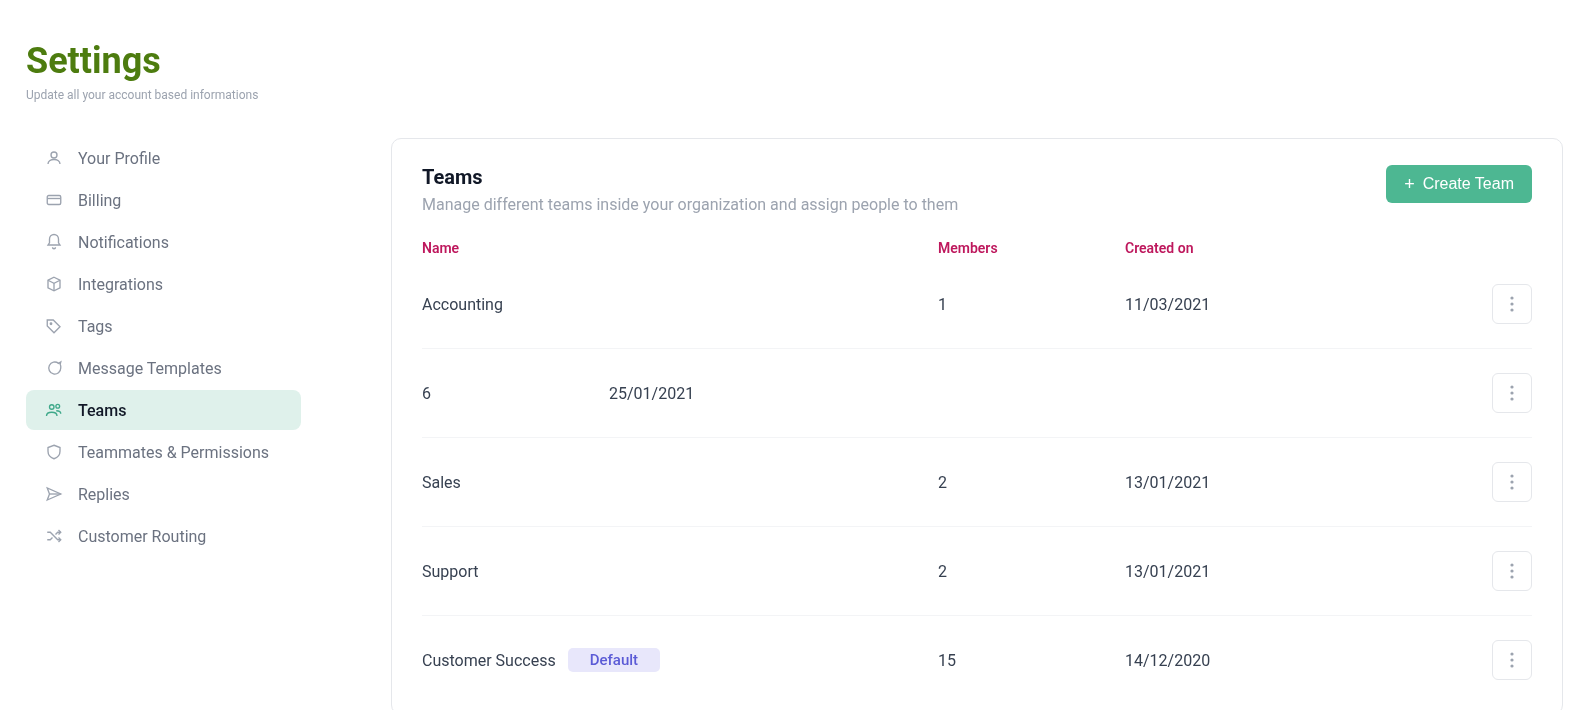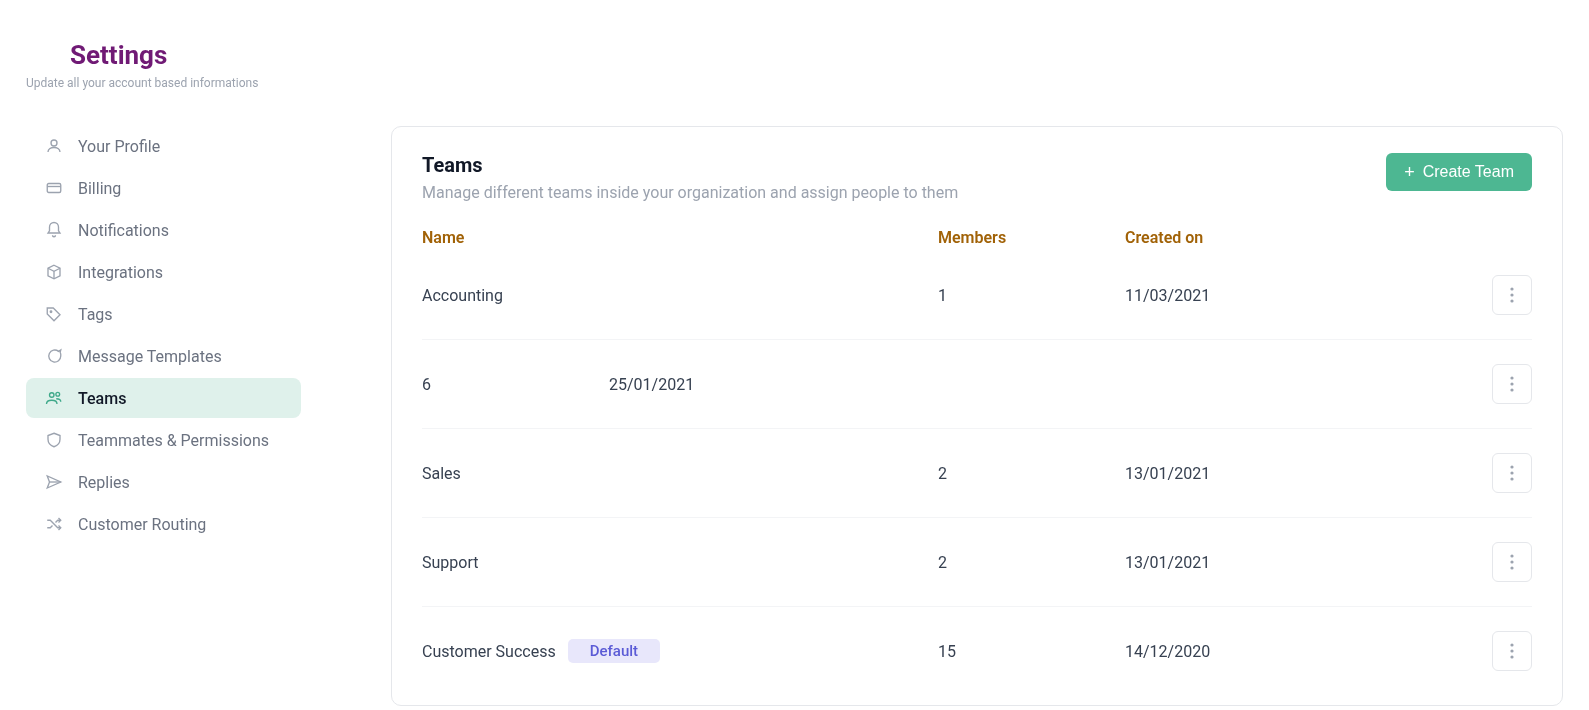--- a/index.html
+++ b/index.html
@@ -7,25 +7,24 @@
       padding: 0;
       box-sizing: border-box;
     }
     body {
       font-family: -apple-system, BlinkMacSystemFont, "Segoe UI", Roboto, Helvetica, Arial, sans-serif;
       background: #fff;
       color: #1f2937;
       padding: 40px 26px 26px 26px;
     }
     .page-header h1 {
-      font-size: 26px;
+      font-size: 36px;
       font-weight: 700;
-      color: #701a75;
+      color: #4d7c0f;
       margin-bottom: 6px;
-      margin-left: 44px;
     }
     .page-header p {
       font-size: 12px;
       color: #9ca3af;
       margin-bottom: 36px;
     }
     .layout {
       display: flex;
       gap: 90px;
       align-items: flex-start;
@@ -104,23 +103,23 @@
       display: inline-flex;
       align-items: center;
       gap: 8px;
     }
     .create-btn .plus {
       font-size: 18px;
       line-height: 1;
     }
     .table-head {
       display: flex;
-      font-size: 16px;
+      font-size: 14px;
       font-weight: 600;
-      color: #a16207;
+      color: #be185d;
       padding: 8px 0 14px 0;
       align-items: flex-end;
     }
     .col-name { flex: 0 0 516px; }
     .col-members { flex: 0 0 187px; }
     .col-created { flex: 0 0 280px; }
     .col-actions { flex: 1; display: flex; justify-content: flex-end; align-items: center; }
     .table-row {
       display: flex;
       align-items: center;

